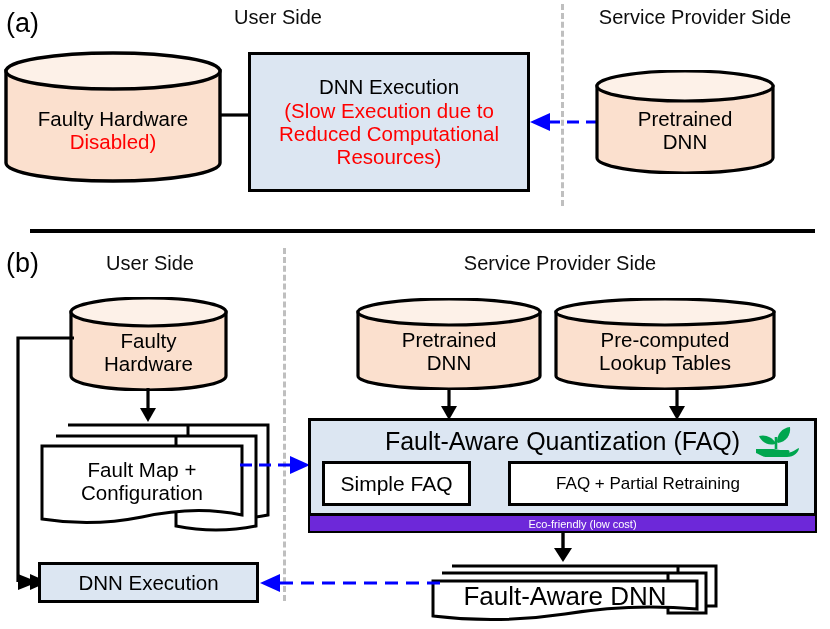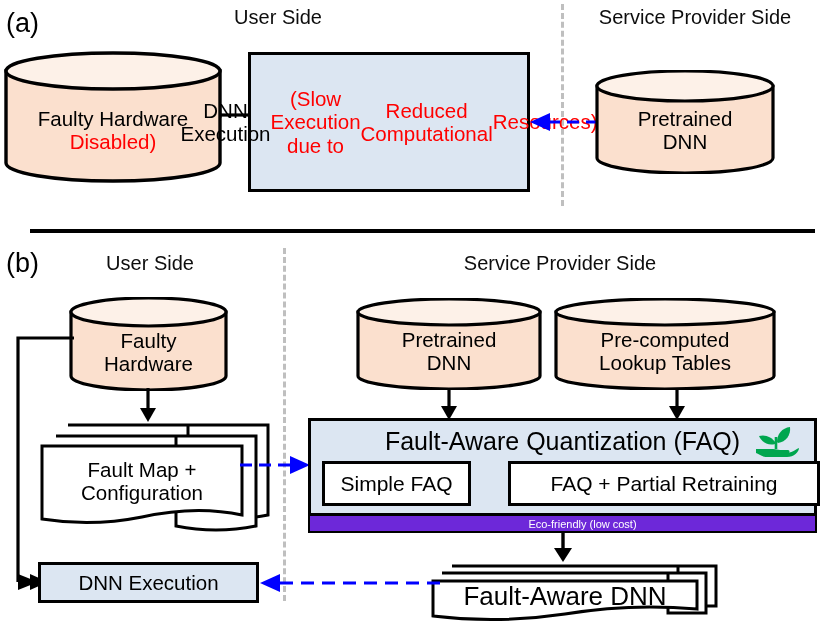--- a/index.html
+++ b/index.html
@@ -50,21 +50,21 @@
     pointer-events: none;
   }
   .cyl .cyl-label .red { color: #ff0000; }
 
   
   .procbox {
     box-sizing: border-box;
     border: 3px solid #000;
     background: #dce6f2;
     display: flex;
-    flex-direction: row;
+    flex-direction: column;
     align-items: center;
     justify-content: center;
     text-align: center;
     color: #000;
     line-height: 1.14;
   }
   .procbox .red { color: #ff0000; }
 
   .whitebox {
     box-sizing: border-box;
@@ -257,21 +257,21 @@
 
     <svg class="abs" style="left:443px; top:4px; width:46px; height:34px;" viewBox="0 0 46 34">
       <path d="M23,17 C23,9 28,3 36,2 C37,10 32,17 24,18 Z" fill="#00a64f"></path>
       <path d="M22,18 C18,12 11,9 5,11 C8,18 15,21 21,19 Z" fill="#00a64f"></path>
       <path d="M22,12 L22,24" stroke="#00a64f" stroke-width="2.6" fill="none"></path>
       <path d="M2,24 C8,24 14,24 19,24 C22,24 24,25 26,25 L34,25 C36,25 36,28 34,28 L25,28 L33,28 C40,27 42,24 45,23 C45,27 40,32 33,32 L13,32 C8,32 5,29 2,28 Z" fill="#00a64f"></path>
     </svg>
 
     <div class="abs whitebox" style="left:11px; top:40px; width:149px; height:45px; font-size:21px;">Simple FAQ</div>
 
-    <div class="abs whitebox" style="left:197px; top:40px; width:312px; height:45px; font-size:21px;">FAQ + Partial Retraining</div>
+    <div class="abs whitebox" style="left:197px; top:40px; width:280px; height:45px; font-size:17px;">FAQ + Partial Retraining</div>
   </div>
 
   <div class="abs greenbar" style="left:308px; top:516px; width:509px; height:17px;">Eco-friendly (low cost)</div>
 
   <svg class="abs conn" style="left:548px; top:533px; width:30px; height:30px;" viewBox="0 0 30 30">
     <line x1="15" y1="0" x2="15" y2="15" stroke="#000" stroke-width="3.4"></line>
     <polygon points="6,15 24,15 15,29" fill="#000"></polygon>
   </svg>
 
   <div class="abs docstack" style="left:430px; top:562px; width:290px; height:62px;">

